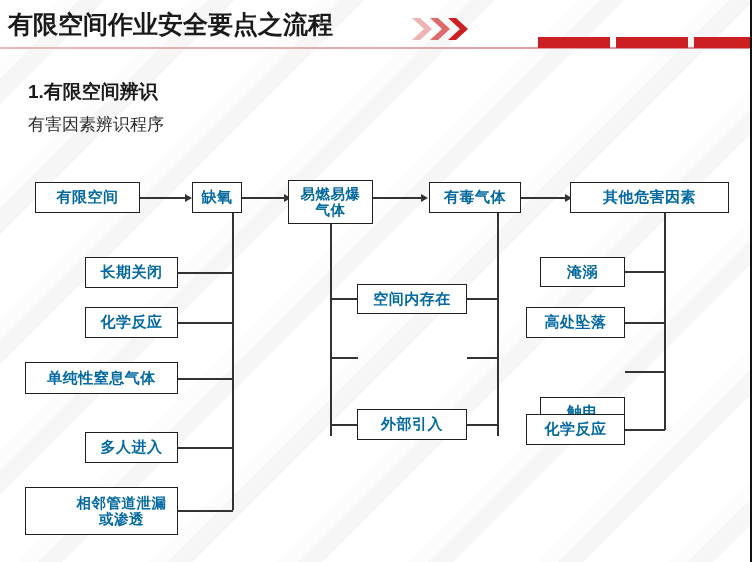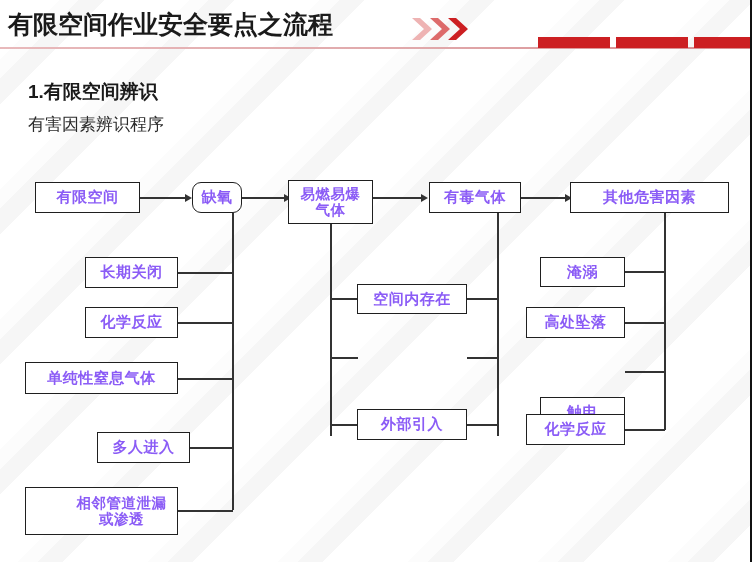--- a/index.html
+++ b/index.html
@@ -109,21 +109,21 @@
     box-sizing: border-box;
     border: 1.5px solid #1f1f1f;
     background: #ffffff;
     display: flex;
     align-items: center;
     justify-content: center;
     text-align: center;
     font-weight: bold;
     font-size: 15px;
     line-height: 1.12;
-    color: #8b5cf6;
+    color: #0369a1;
     letter-spacing: 0.5px;
     z-index: 3;
   }
   .node.two-line { font-size: 14.5px; }
 
   .conn {
     position: absolute;
     background: #333333;
     z-index: 1;
   }
@@ -174,21 +174,21 @@
     <div class="conn h" style="left:373px; top:197px; width:50px;"></div>
     <div class="arrow-head" style="left:421px; top:193.5px;"></div>
 
     <div class="conn h" style="left:521px; top:197px; width:46px;"></div>
     <div class="arrow-head" style="left:565px; top:193.5px;"></div>
 
     <div class="node" style="left:35px; top:182px; width:105px; height:31px;">
       <span>有限空间</span>
     </div>
 
-    <div class="node" style="left:192px; top:182px; width:50px; height:31px;border-radius:9px;">
+    <div class="node" style="left:192px; top:182px; width:50px; height:31px;">
       <span>缺氧</span>
     </div>
 
     <div class="node two-line" style="left:288px; top:180px; width:85px; height:44px;">
       <span style="white-space:pre-line;">易燃易爆
 气体</span>
     </div>
 
     <div class="node" style="left:429px; top:182px; width:92px; height:31px;">
       <span>有毒气体</span>
@@ -208,21 +208,21 @@
 
     <div class="node" style="left:85px; top:257px; width:93px; height:31px;">
       <span>长期关闭</span>
     </div>
     <div class="node" style="left:85px; top:307px; width:93px; height:31px;">
       <span>化学反应</span>
     </div>
     <div class="node" style="left:25px; top:362px; width:153px; height:32px;">
       <span>单纯性窒息气体</span>
     </div>
-    <div class="node" style="left:85px; top:432px; width:93px; height:31px;margin-left:12px;">
+    <div class="node" style="left:85px; top:432px; width:93px; height:31px;">
       <span>多人进入</span>
     </div>
     <div class="node two-line" style="left:25px; top:487px; width:153px; height:48px;">
       <span style="white-space:pre-line;margin-left:40px;">相邻管道泄漏
 或渗透</span>
     </div>
 
     <div class="conn v" style="left:330px; top:224px; height:212px;"></div>
 
     <div class="conn v" style="left:497px; top:213px; height:223px;"></div>

